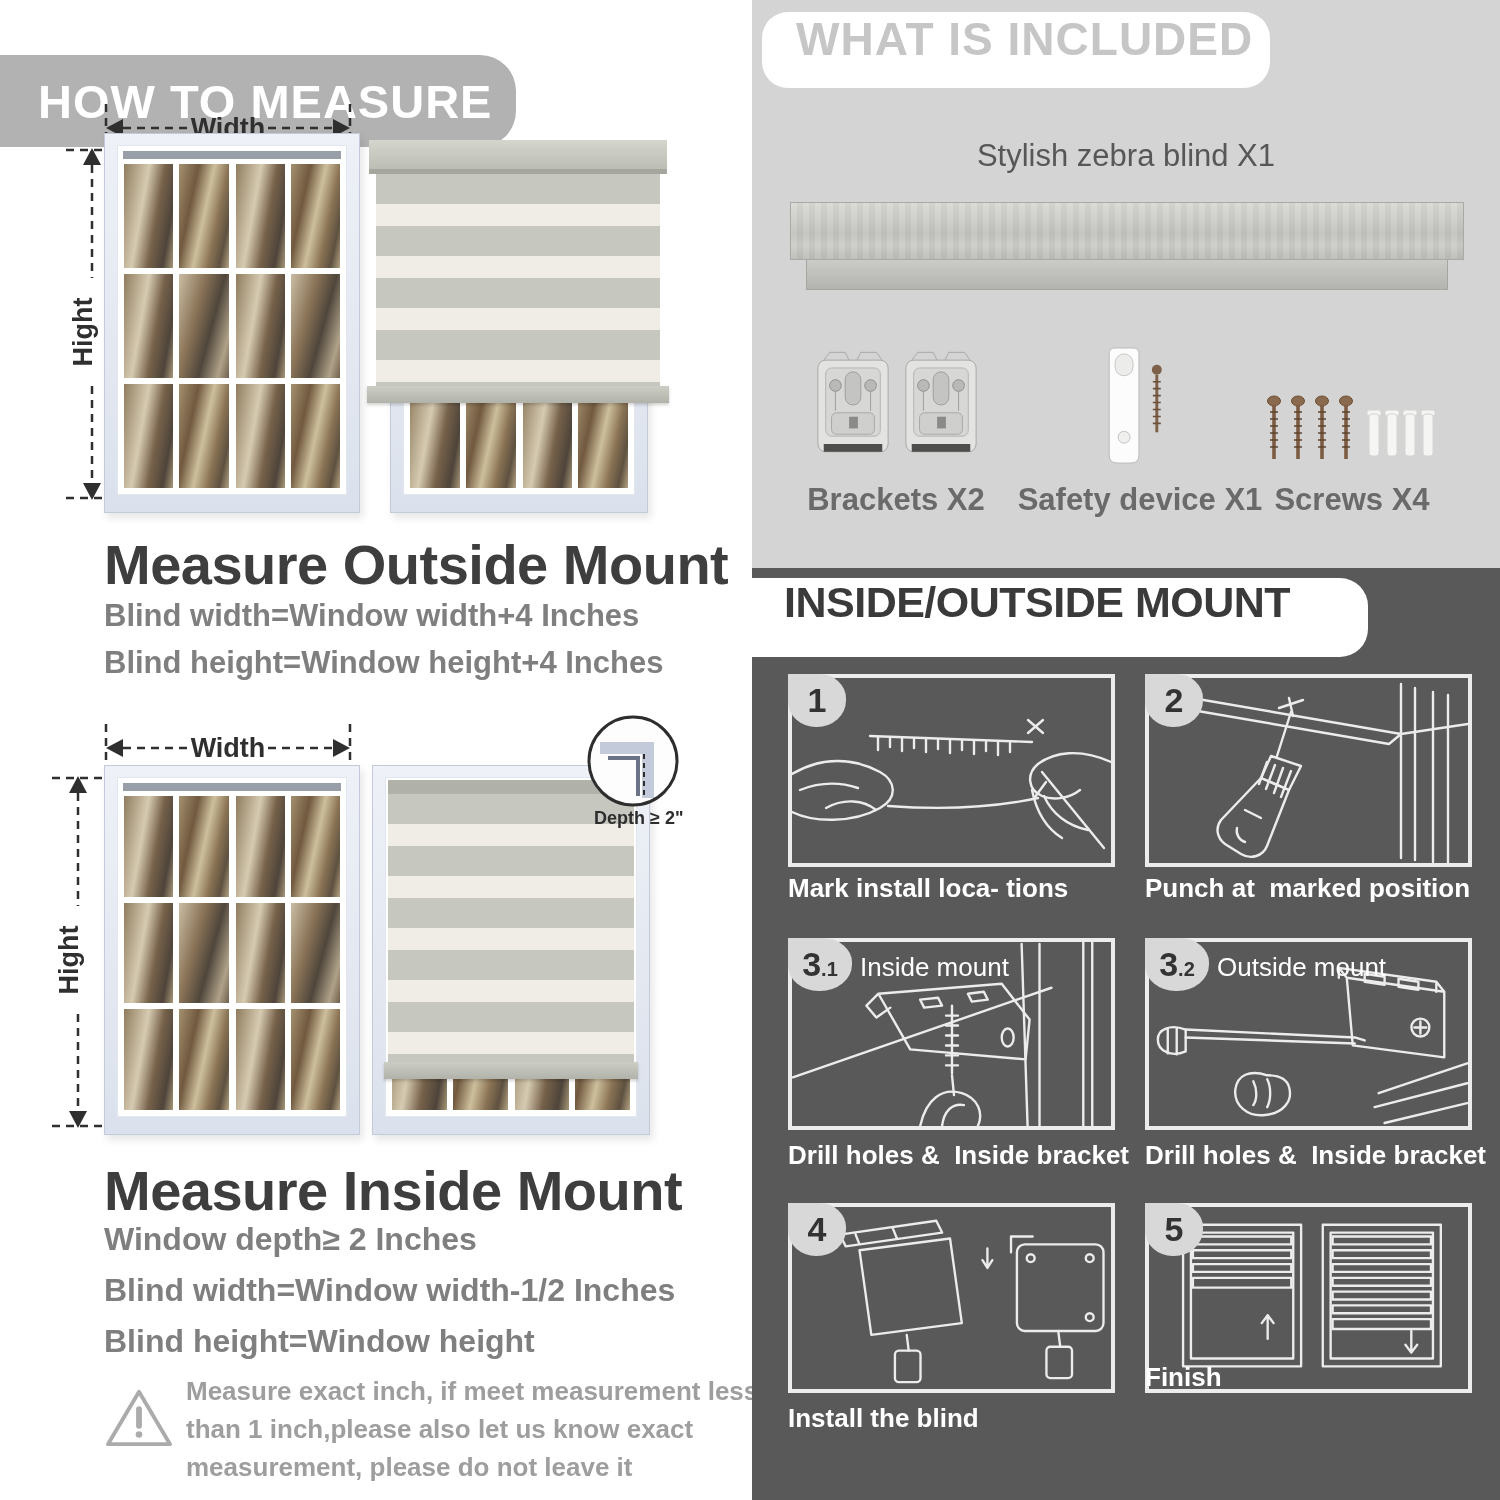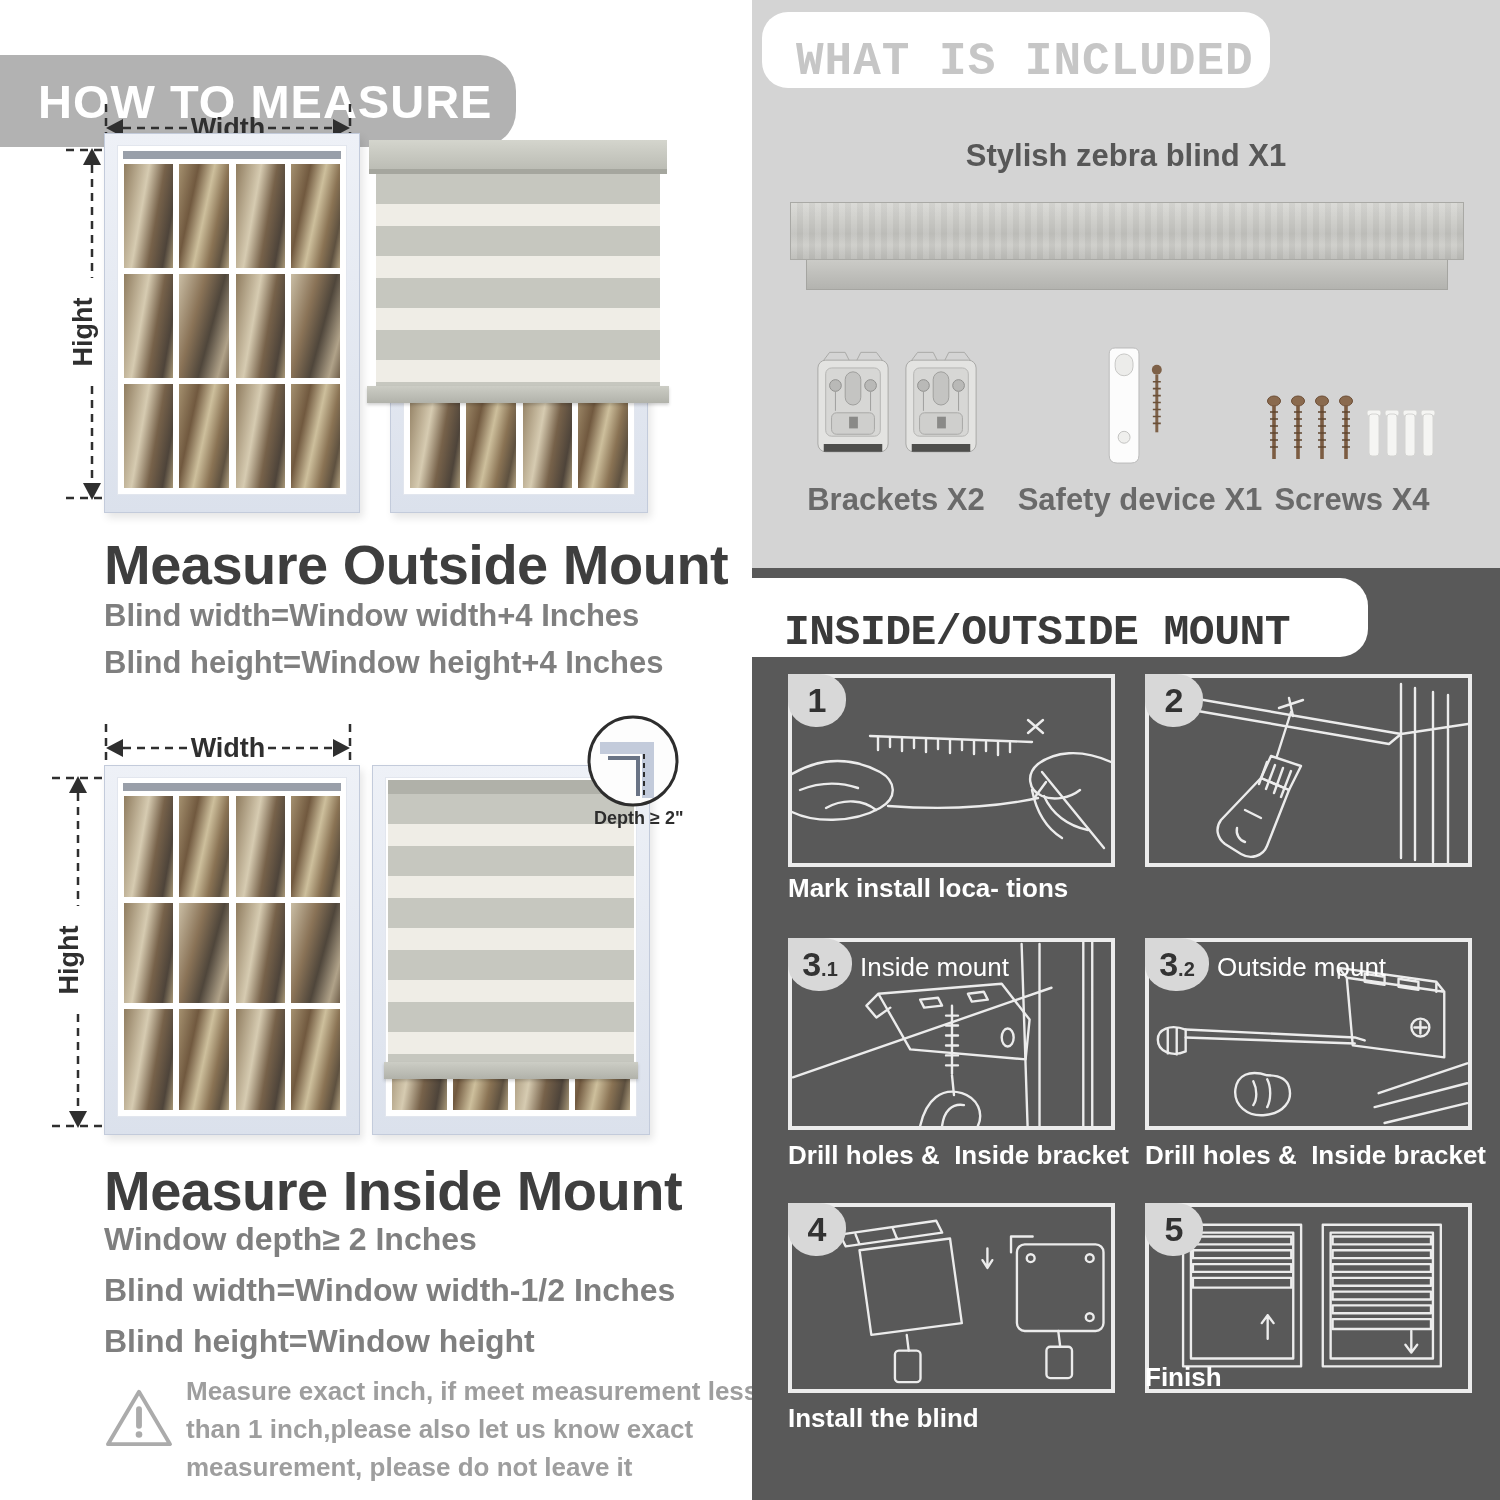--- a/index.html
+++ b/index.html
@@ -5,21 +5,21 @@
   html,body{margin:0;padding:0;background:#fff;}
   #stage{position:relative;width:1500px;height:1500px;background:#ffffff;
          font-family:"Liberation Sans",sans-serif;overflow:hidden;}
   #stage *{box-sizing:border-box;}
   .abs{position:absolute;}
 
   
   .pill-gray{left:0;top:11px;width:516px;height:92px;background:#b2b2b2;
              border-radius:0 36px 36px 0;display:flex;align-items:center;margin-top:44px;}
   .pill-gray span{color:#fff;font-weight:bold;font-size:47px;letter-spacing:1px;margin-left:38px;white-space:nowrap;}
-  .pill-white{background:#fff;display:flex;align-items:flex-end;font-family:Liberation Mono, monospace;}
+  .pill-white{background:#fff;display:flex;align-items:flex-start;}
   .h-measure{font-weight:bold;font-size:56px;color:#3e3e3e;letter-spacing:-0.5px;white-space:nowrap;}
   .body-lines{font-weight:bold;font-size:31px;color:#7f7f7f;line-height:47px;white-space:nowrap;}
   .body-lines2{font-weight:bold;font-size:32px;color:#7f7f7f;line-height:51px;white-space:nowrap;}
 
   
   .win{background:linear-gradient(#eef1f7,#dbe1ec);box-shadow:inset 0 0 0 1px #c3cbdb,3px 5px 8px rgba(0,0,0,.10);
        padding:12px 13px 18px 13px;}
   .win-frame{background:#fff;height:100%;padding:7px;box-shadow:inset 0 0 0 1px #e2e6ee;}
   .win-shade{height:8px;background:#999fa9;margin:-1px -1px 5px -1px;}
   .casements{display:flex;gap:7px;height:calc(100% - 12px);}
@@ -43,21 +43,21 @@
   .dim .head{fill:#2f2f2f;stroke:none;}
   .dim text{font-size:27px;font-weight:bold;fill:#2f2f2f;}
 
   
   .warn-text{font-size:26px;font-weight:bold;color:#9e9e9e;line-height:38px;white-space:nowrap;}
 
   
   .panel-light{left:752px;top:0;width:748px;height:568px;background:#d4d4d4;}
   .inc-pill{left:10px;top:12px;width:508px;height:76px;border-radius:26px;}
   .inc-pill span{color:#c6c6c6;font-weight:bold;font-size:46px;letter-spacing:1px;margin-left:34px;white-space:nowrap;}
-  .product-label{left:0;top:138px;width:748px;text-align:center;font-size:31px;font-weight:bold;color:#575757;}
+  .product-label{left:0;top:138px;width:748px;text-align:center;font-size:31px;font-weight:normal;color:#575757;}
   .bar-main{left:38px;top:202px;width:674px;height:58px;border:1px solid #a9a9a5;
             background:repeating-linear-gradient(90deg,rgba(255,255,255,.06) 0 6px,rgba(0,0,0,.03) 6px 12px),
                        linear-gradient(#d9d9d5,#c2c2be 55%,#cdcdc9 75%,#bcbcb8);}
   .bar-lip{left:54px;top:260px;width:642px;height:30px;border:1px solid #a5a5a1;border-top:none;
            background:linear-gradient(#cbcbc7,#b3b3af);}
   .inc-label{font-size:31px;font-weight:bold;color:#6a6a6a;text-align:center;white-space:nowrap;}
 
   
   .panel-dark{left:752px;top:568px;width:748px;height:932px;background:#595959;padding-left:32px;}
   .mnt-pill{left:0;top:10px;width:616px;height:79px;border-radius:0 28px 28px 0;}
@@ -370,20 +370,21 @@
       <svg class="art" viewBox="0 0 319 185">
         <path d="M8,26 L240,66 M8,14 L252,56 M252,56 L240,66 M252,6 V180 M266,10 V182 M284,14 V184 M299,17 V185 M252,56 L319,46"></path>
         <path d="M142,34 L128,78" stroke-width="3"></path>
         <path d="M130,30 l24,-8 M140,20 l4,18"></path>
         <path d="M122,78 L152,88 L140,112 L112,100 Z"></path>
         <path d="M118,84 l-8,22 M126,87 l-9,24 M134,90 l-9,25 M142,93 l-10,26"></path>
         <path d="M112,100 L140,112 L118,168 C114,178 102,182 92,176 L76,166 C68,160 66,150 72,142 Z"></path>
         <path d="M96,132 l16,8 M88,150 a12,12 0 0 0 8,14"></path>
       </svg>
     </div>
+    <div class="caption" style="left:393px;top:305px;width:345px;">Punch at  marked position</div>
 
     <div class="tile" style="left:36px;top:370px;width:327px;height:192px;">
       <div class="badge" style="width:64px;">
         <span class="n">3</span>
           <span class="s">.1</span>
       </div>
       <div class="tile-label">Inside mount</div>
       <svg class="art" viewBox="0 0 319 185">
         <path d="M0,136 L260,46 M230,2 L236,185 M248,2 V185 M292,0 V185 M301,0 V185"></path>
         <path d="M86,52 L210,42 L238,78 L234,118 L118,108 Z M86,52 L74,64 L84,76 L98,66"></path>

